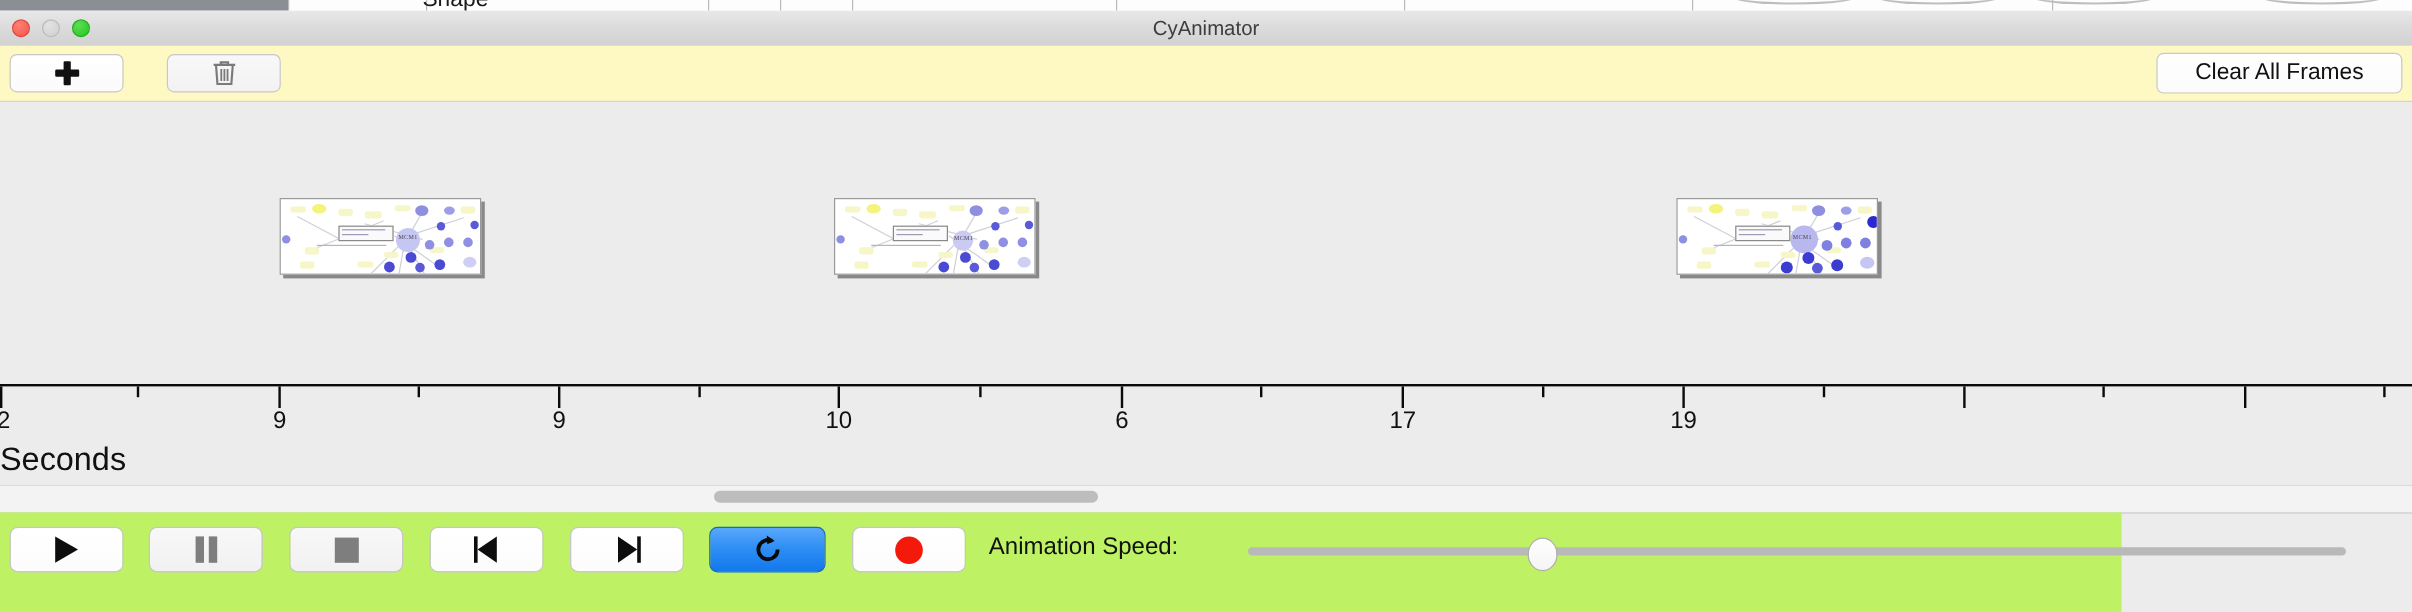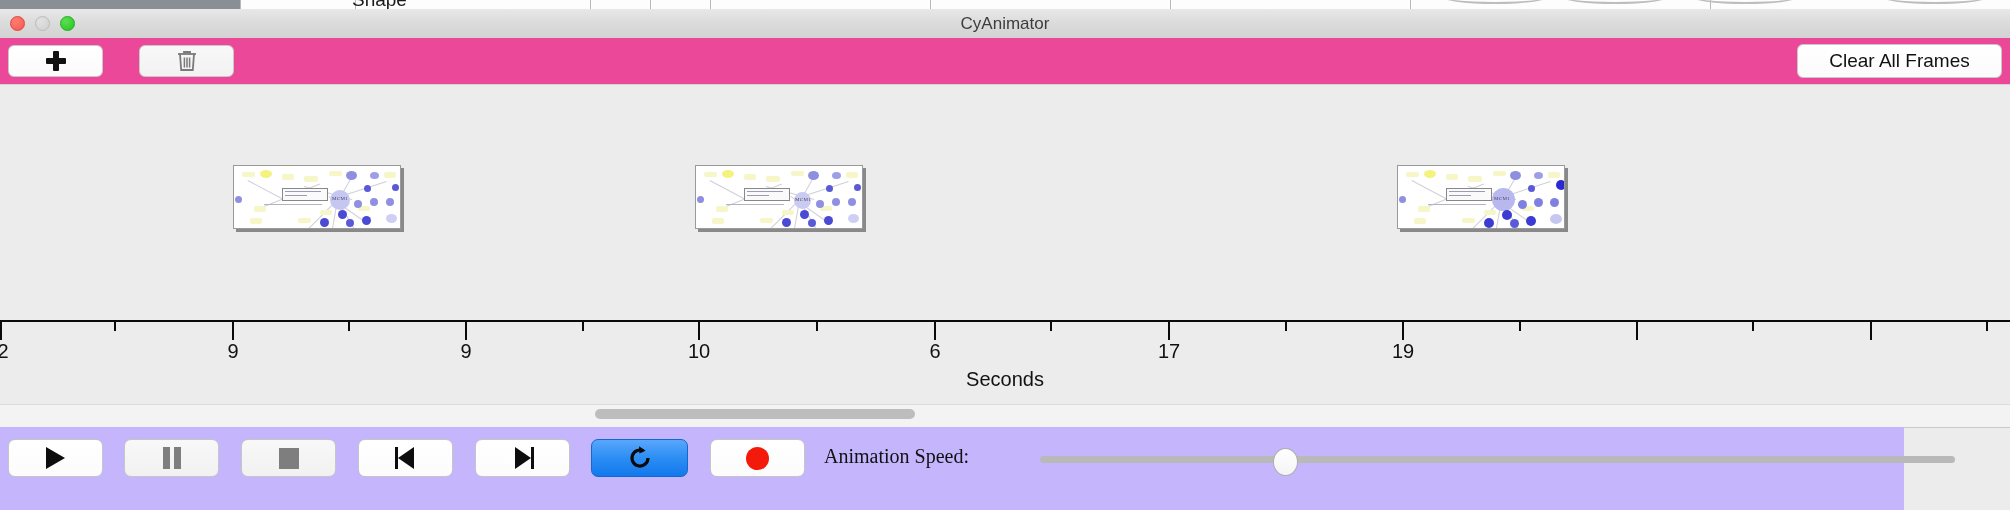--- a/index.html
+++ b/index.html
@@ -26,21 +26,21 @@
     border-bottom:1px solid #b4b4b4;}
   .lights{position:absolute;left:10px;top:7px;display:flex;gap:10px;}
   .light{width:15px;height:15px;border-radius:50%;box-sizing:border-box;}
   .light.close{background:radial-gradient(circle at 35% 30%,#ff8074,#f5544b);border:1px solid #e0443c;}
   .light.min{background:radial-gradient(circle at 35% 30%,#e2e2e2,#cfcfcf);border:1px solid #bcbcbc;}
   .light.max{background:radial-gradient(circle at 35% 30%,#5ede55,#23c51f);border:1px solid #1fae1c;}
   .win-title{position:absolute;left:0;top:0;width:2010px;height:29px;line-height:29px;
     text-align:center;font-size:17px;color:#3d3d3d;}
 
   
-  .toolbar{position:absolute;left:0;top:38px;width:2010px;height:46px;background:#ec4899;
+  .toolbar{position:absolute;left:0;top:38px;width:2010px;height:46px;background:#fef9c3;
     border-bottom:1px solid #d3d3d3;}
   .tbtn{position:absolute;box-sizing:border-box;border:1px solid #c8c8c8;border-radius:6px;
     display:flex;align-items:center;justify-content:center;}
   .tbtn.white{background:linear-gradient(to bottom,#ffffff,#fbfbfb);}
   .tbtn.grayish{background:linear-gradient(to bottom,#f8f8f8,#f2f2f2);}
   #add-frame-button{left:8px;top:7px;width:95px;height:32px;}
   #delete-frame-button{left:139px;top:7px;width:95px;height:32px;}
   #clear-all-frames-button{right:8px;top:6px;width:205px;height:34px;
     font-size:19px;color:#111;}
   .plus{position:relative;width:20px;height:20px;}
@@ -64,31 +64,31 @@
     font-family:"Liberation Serif",serif;letter-spacing:.3px;}
   .frame .txtline{position:absolute;background:#b3b3c2;height:1px;}
 
   
   .ruler-line{position:absolute;left:0;top:320px;width:2010px;height:2px;background:#0a0a0a;}
   .tick{position:absolute;width:2px;background:#0a0a0a;top:322px;}
   .tick.major{height:18px;}
   .tick.minor{height:9px;}
   .tklabel{position:absolute;top:340px;font-size:20px;color:#111;
     transform:translateX(-50%);white-space:nowrap;}
-  .axis-title{position:absolute;top:368px;width:2010px;text-align:center;
-    font-size:20px;color:#111;}
+  .axis-title{position:absolute;top:368px;width:2010px;
+    font-size:27px;color:#111;}
 
   
   .scroll-track{position:absolute;left:0;top:404px;width:2010px;height:22px;
     background:#f3f3f3;border-top:1px solid #dcdcdc;border-bottom:1px solid #c9c9c9;}
   .scroll-thumb{position:absolute;left:595px;top:409px;width:320px;height:10px;
     border-radius:6px;background:#bdbdbd;}
 
   
-  .ctrlbar{position:absolute;left:0;top:427px;width:1904px;height:83px;background:#c4b5fd;font-family:Liberation Serif, serif;}
+  .ctrlbar{position:absolute;left:0;top:427px;width:1768px;height:83px;background:#bef264;}
   .cbtn{position:absolute;top:12px;height:38px;box-sizing:border-box;
     border:1px solid #c6c6c6;border-radius:7px;
     display:flex;align-items:center;justify-content:center;}
   .cbtn.on{background:linear-gradient(to bottom,#ffffff,#fcfcfc);}
   .cbtn.off{background:linear-gradient(to bottom,#f8f8f8,#f1f1f1);}
   .cbtn.blue{background:linear-gradient(to bottom,#59a7fb 0%,#2d8ef4 48%,#1278ec 100%);
     border:1px solid #1368c9;}
   .ico-play{width:0;height:0;border-left:19px solid #0d0d0d;
     border-top:11px solid transparent;border-bottom:11px solid transparent;}
   .ico-pause{display:flex;gap:4px;}

